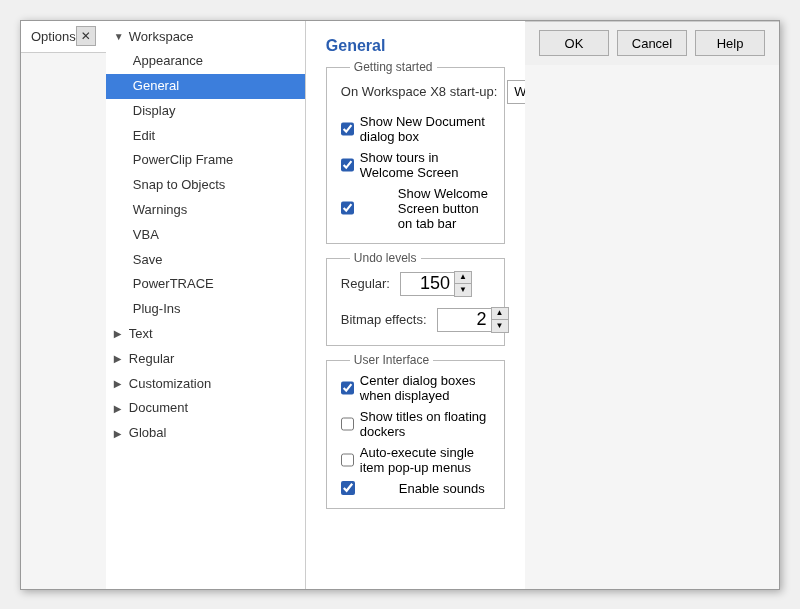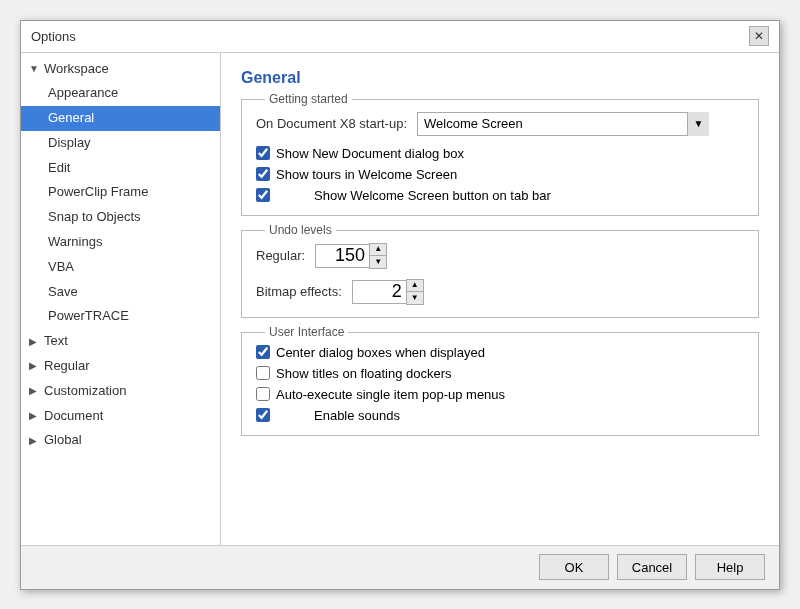--- a/index.html
+++ b/index.html
@@ -14,21 +14,21 @@
       height: 609px;
       overflow: hidden;
     }
     .dialog {
       width: 760px;
       height: 570px;
       background: #f5f5f5;
       border: 1px solid #999;
       box-shadow: 2px 2px 8px rgba(0,0,0,0.3);
       display: flex;
-      flex-direction: column;
+      flex-direction: row;
     }
     .title-bar {
       background: #fff;
       border-bottom: 1px solid #ccc;
       padding: 6px 10px;
       display: flex;
       justify-content: space-between;
       align-items: center;
       height: 32px;
     }
@@ -272,20 +272,24 @@
         <span>VBA</span>
       </div>
       <div class="tree-item indent1">
         <span class="expand-icon"></span>
         <span>Save</span>
       </div>
       <div class="tree-item indent1">
         <span class="expand-icon"></span>
         <span>PowerTRACE</span>
       </div>
+      <div class="tree-item indent1">
+        <span class="expand-icon"></span>
+        <span>Plug-Ins</span>
+      </div>
 
       <div class="tree-item">
         <span class="expand-icon">▶</span>
         <span>Text</span>
       </div>
 
       <div class="tree-item">
         <span class="expand-icon">▶</span>
         <span>Regular</span>
       </div>
@@ -306,21 +310,21 @@
       </div>
     </div>
 
     <div class="main-content">
       <div class="section-title">General</div>
 
       <div class="group-box">
         <span class="group-box-label">Getting started</span>
 
         <div class="form-row">
-          <span class="form-label">On Document X8 start-up:</span>
+          <span class="form-label">On Workspace X8 start-up:</span>
           <div class="select-wrapper">
             <select class="form-select">
               <option>Welcome Screen</option>
               <option>New Document</option>
               <option>Open Last Document</option>
               <option>Nothing</option>
             </select>
             <span class="select-arrow">▼</span>
           </div>
         </div>

